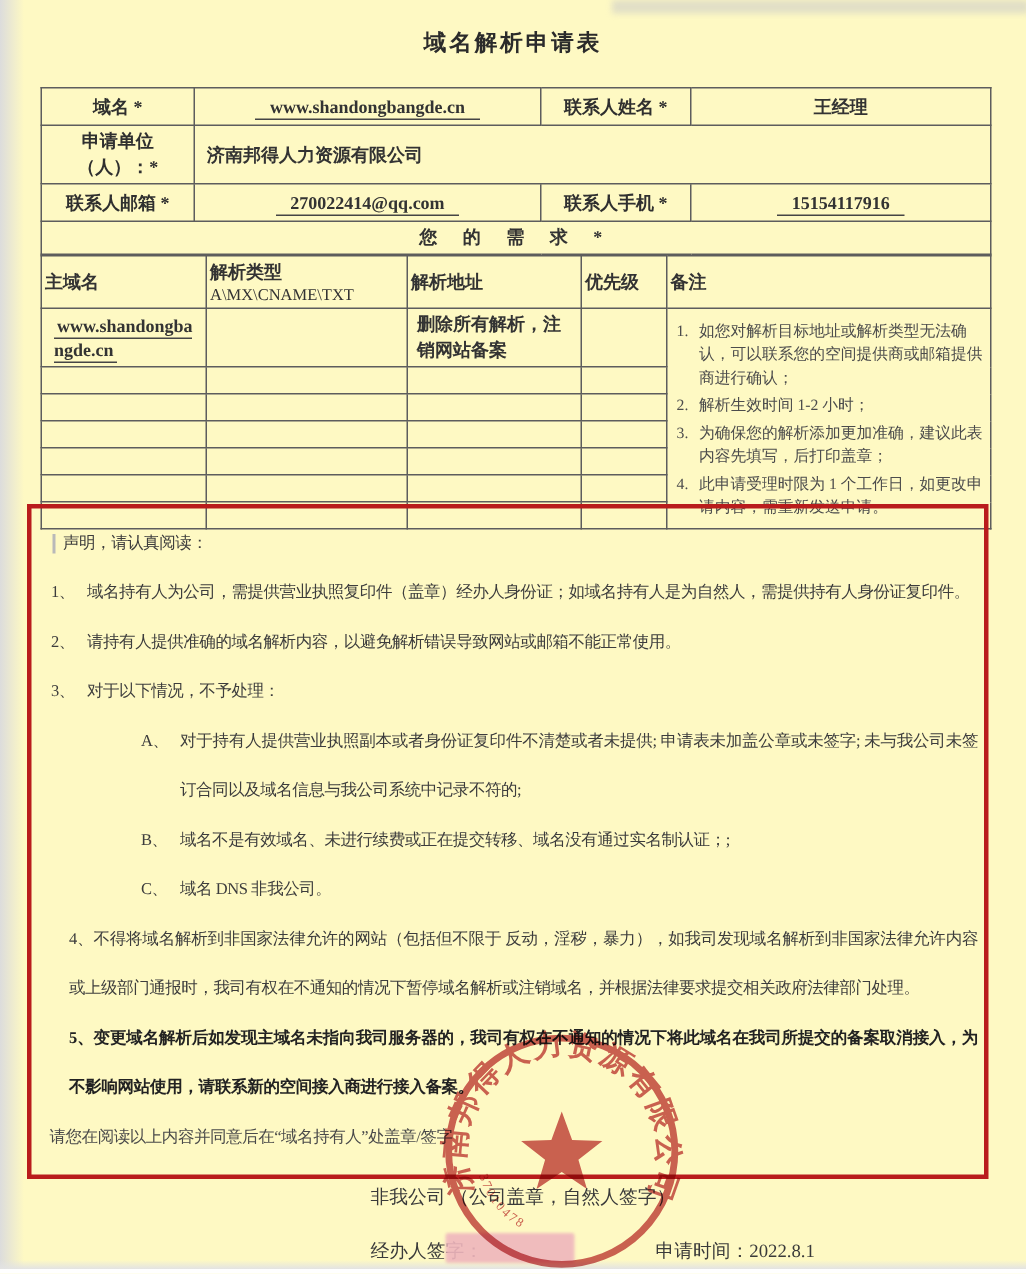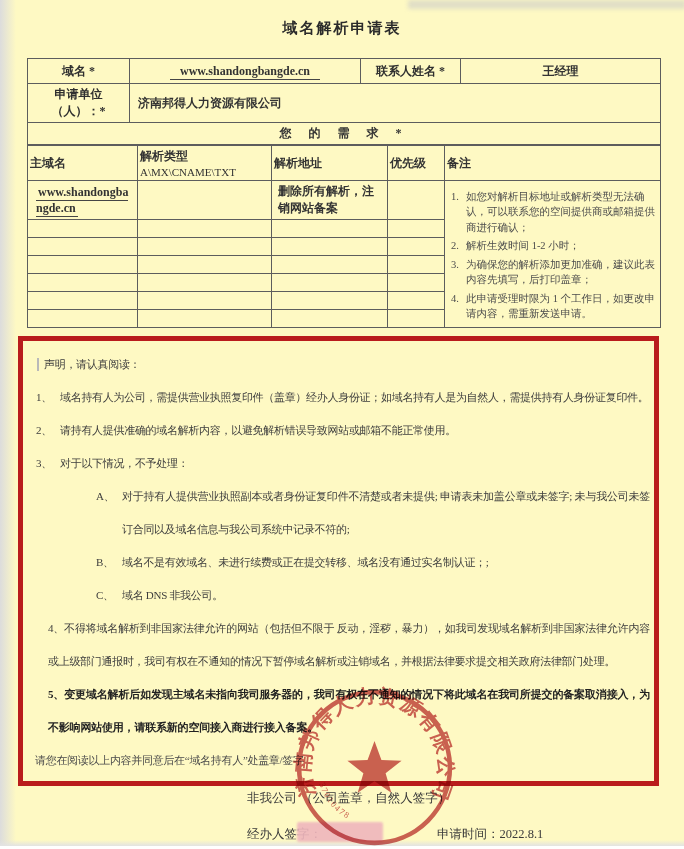--- a/index.html
+++ b/index.html
@@ -31,21 +31,21 @@
   .hdr .sub{display:block;font-weight:normal;font-size:11px;margin-top:1px;}
   .dom-cell{font-weight:bold;font-size:11.5px;word-break:break-all;padding:2px 8px;line-height:16px;}
   .addr-cell{font-weight:bold;font-size:11.5px;line-height:17px;padding:2px 6px;}
   .remark-cell{vertical-align:top;text-align:left;padding:5px 5px 0 6px;}
   .r-item{display:flex;font-size:10.5px;line-height:15.5px;color:#4c4c4c;margin-bottom:3px;}
   .r-item .num{width:15px;flex:none;}
   .r-item .txt{flex:1;}
   .t-res .empty td{height:15px;}
 
   .decl{position:absolute;left:18px;top:336px;width:641px;height:450px;
-    border:5px solid #b91c1c;box-sizing:border-box;
+    border:3px solid #b91c1c;box-sizing:border-box;
     padding:7px 4px 0 9px;font-size:11px;letter-spacing:-0.3px;
     color:#3d3d3d;line-height:33px;}
   .decl .intro{margin-left:12px;position:relative;}
   .decl .intro:before{content:"";position:absolute;left:-7px;top:10px;width:2px;height:13px;background:#b9b9b9;}
   .p-main{display:flex;margin-left:4px;}
   .p-main .mk{width:24px;flex:none;}
   .p-main .tx{flex:1;}
   .p-sub{display:flex;margin-left:64px;}
   .p-sub .mk{width:26px;flex:none;}
   .p-sub .tx{flex:1;text-align:justify;}
@@ -85,20 +85,26 @@
       <tbody>
           <tr style="height:25px">
         <td class="lbl">域名 *</td>
         <td><span class="u">www.shandongbangde.cn</span></td>
         <td class="lbl">联系人姓名 *</td>
         <td>王经理</td>
       </tr>
       <tr style="height:26px">
         <td class="lbl">申请单位（人）：*</td>
         <td colspan="3" style="text-align:left;padding-left:8px">济南邦得人力资源有限公司</td>
+      </tr>
+      <tr style="height:25px">
+        <td class="lbl">联系人邮箱 *</td>
+        <td><span class="u">270022414@qq.com</span></td>
+        <td class="lbl">联系人手机 *</td>
+        <td><span class="u">15154117916</span></td>
       </tr>
       <tr style="height:19px">
         <td colspan="4" class="needs">您 的 需 求 *</td>
       </tr>
     </tbody>
       </table>
 
     <table class="t-res">
       <colgroup>
           <col style="width:110px">

